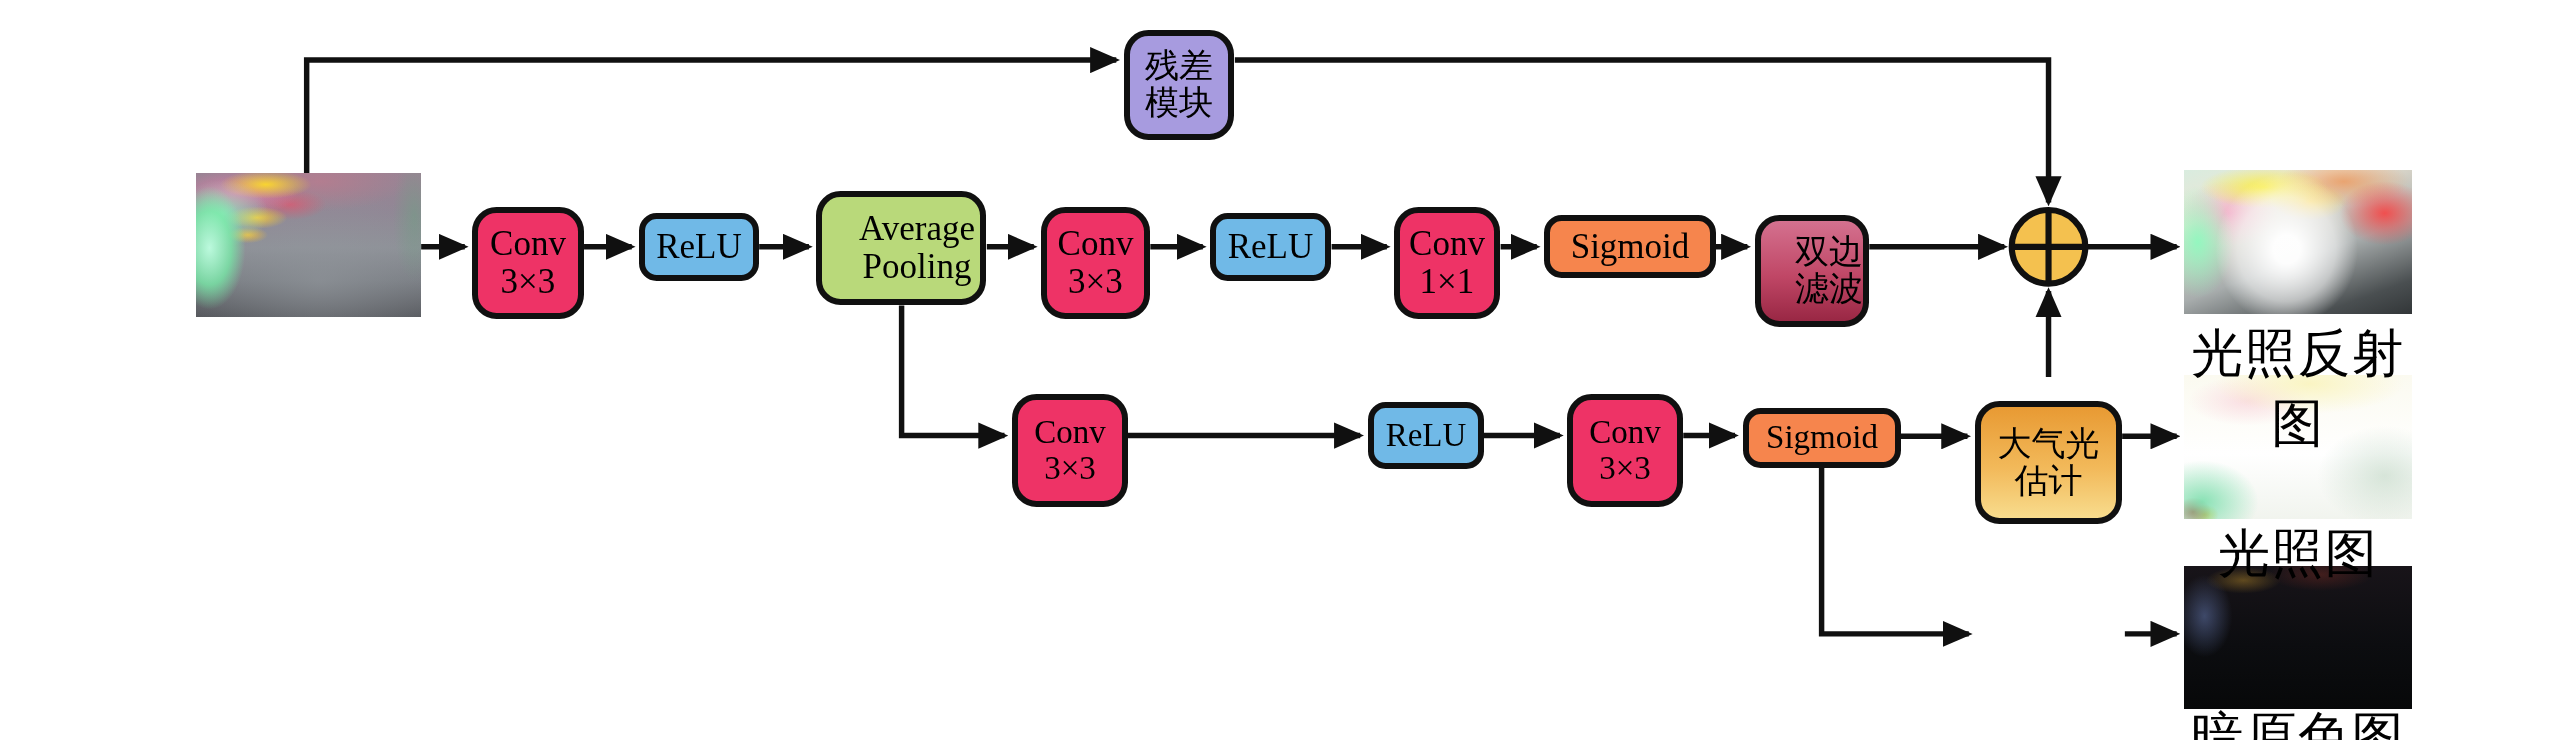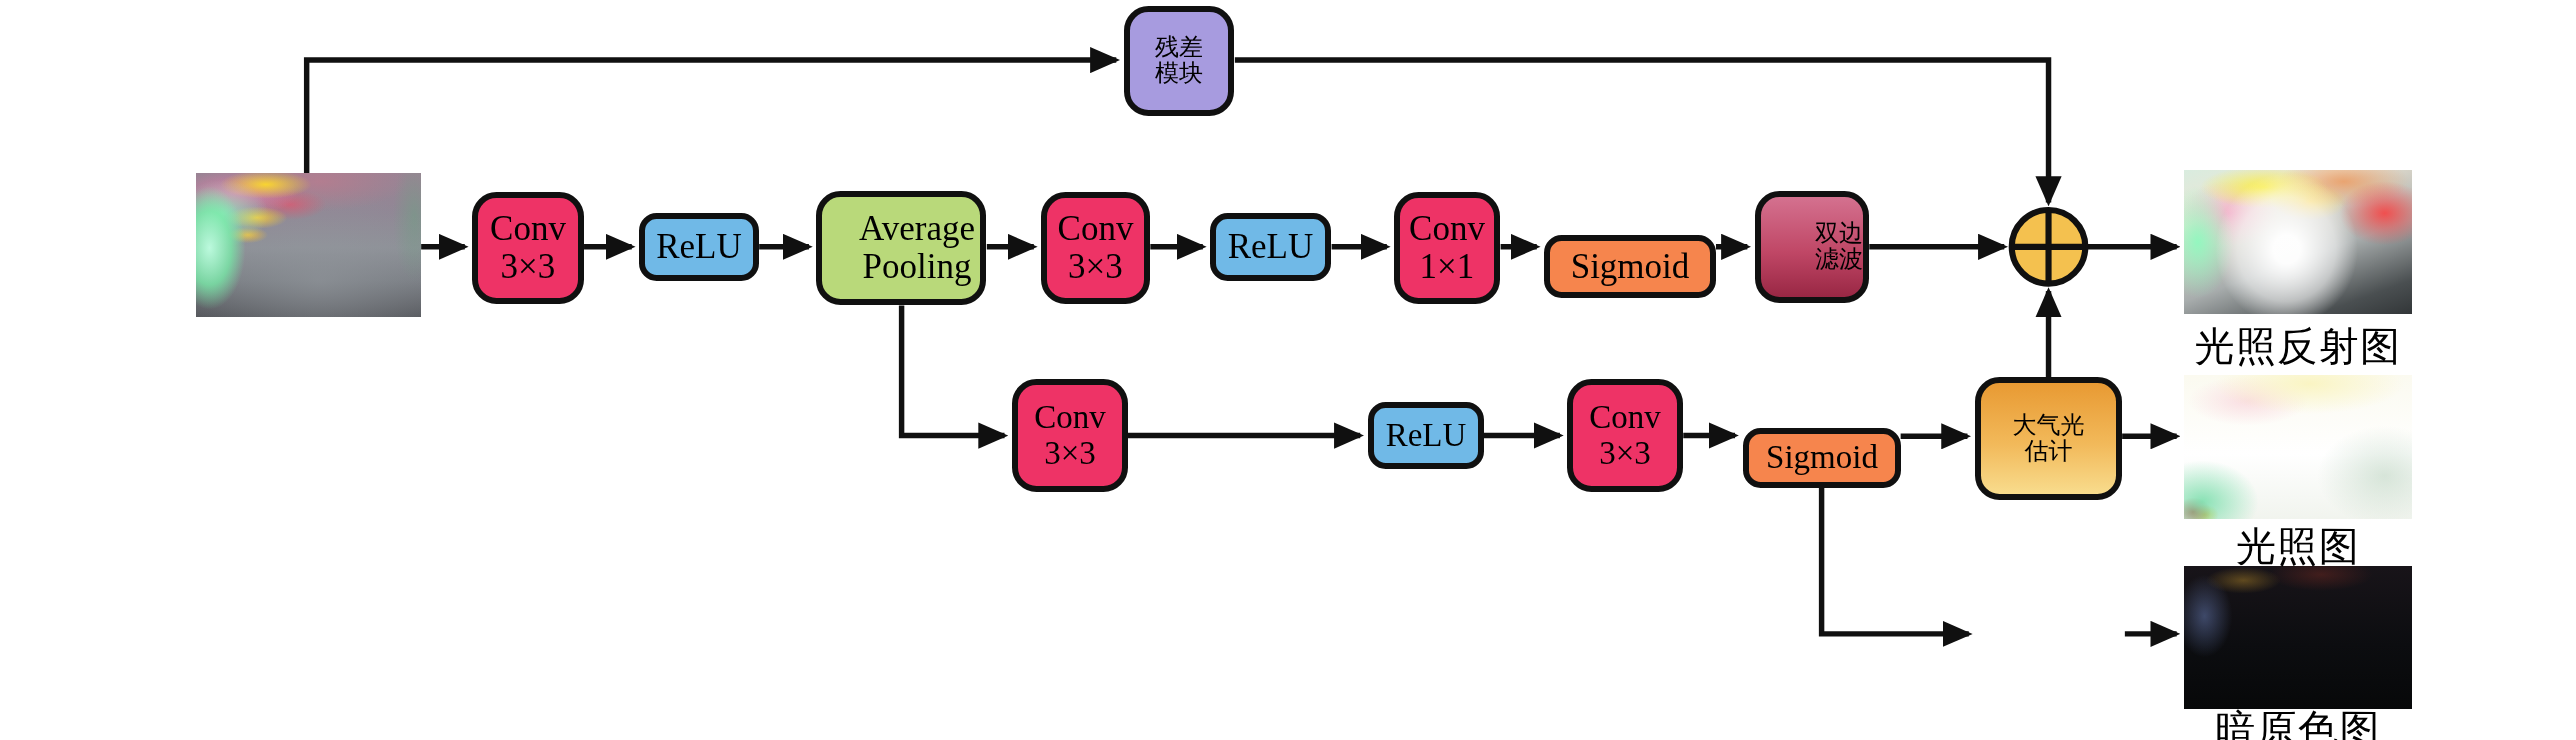--- a/index.html
+++ b/index.html
@@ -29,30 +29,30 @@
     align-items: center;
     justify-content: center;
     text-align: center;
     color: #000000;
     line-height: 1.08;
     white-space: pre-line;
   }
   .node span { white-space: pre-line; }
   .r-big { border-radius: 24.5px; }
   .r-small { border-radius: 17.7px; }
-  .fill-conv      { background: #ee3366; }
+  .fill-conv      { background: #ee3366; margin-top: 15px; }
   .fill-relu      { background: #70b9e7; }
   .fill-pool      { background: #b9d97a; }
-  .fill-sigmoid   { background: #f6854d; margin-top: 20px; }
+  .fill-sigmoid   { background: #f6854d; }
   .fill-residual  { background: #a79bdf; }
   .fill-bilateral { background: linear-gradient(180deg, #d4718f 0%, #c04766 55%, #992744 100%); }
   .fill-atmos     { background: linear-gradient(180deg, #e89a33 0%, #f2b95a 55%, #f8dc8d 100%); }
   .fill-dark      { background: linear-gradient(180deg, #fafcfa 0%, #e3e8e5 45%, #c2c9c5 100%); }
   .fs-main  { font-size: 35px; }
-  .fs-cjk   { font-size: 24px; }
+  .fs-cjk   { font-size: 34px; margin-top: 24px; }
   .fs-lower { font-size: 33px; }
 
   .photo {
     position: absolute;
     box-sizing: border-box;
   }
   .photo-input {
     background:
       radial-gradient(ellipse 48px 82px at 6% 52%, rgba(190,255,225,0.95), rgba(120,240,170,0.75) 45%, rgba(120,240,170,0) 75%),
       radial-gradient(ellipse 65px 48px at 12% 28%, rgba(150,245,200,0.75), rgba(150,245,200,0) 70%),
@@ -90,21 +90,21 @@
   .photo-darkchannel {
     background:
       radial-gradient(ellipse 37px 55px at 9% 35%, rgba(100,120,175,0.55), rgba(100,120,175,0) 75%),
       radial-gradient(ellipse 48px 17px at 26% 10%, rgba(185,140,40,0.45), rgba(185,140,40,0) 78%),
       radial-gradient(ellipse 65px 20.4px at 60% 6%, rgba(130,45,35,0.4), rgba(130,45,35,0) 80%),
       linear-gradient(180deg, #181419 0%, #0c0d10 55%, #070809 100%);
   }
   .caption {
     position: absolute;
     color: #000000;
-    font-size: 40px;
+    font-size: 52px;
     text-align: center;
     letter-spacing: 1.4px;
   }
 </style>
 </head>
 <body>
 
 <div class="canvas">
 
   <svg class="connectors" viewBox="0 0 3780 1087" xmlns="http://www.w3.org/2000/svg">

